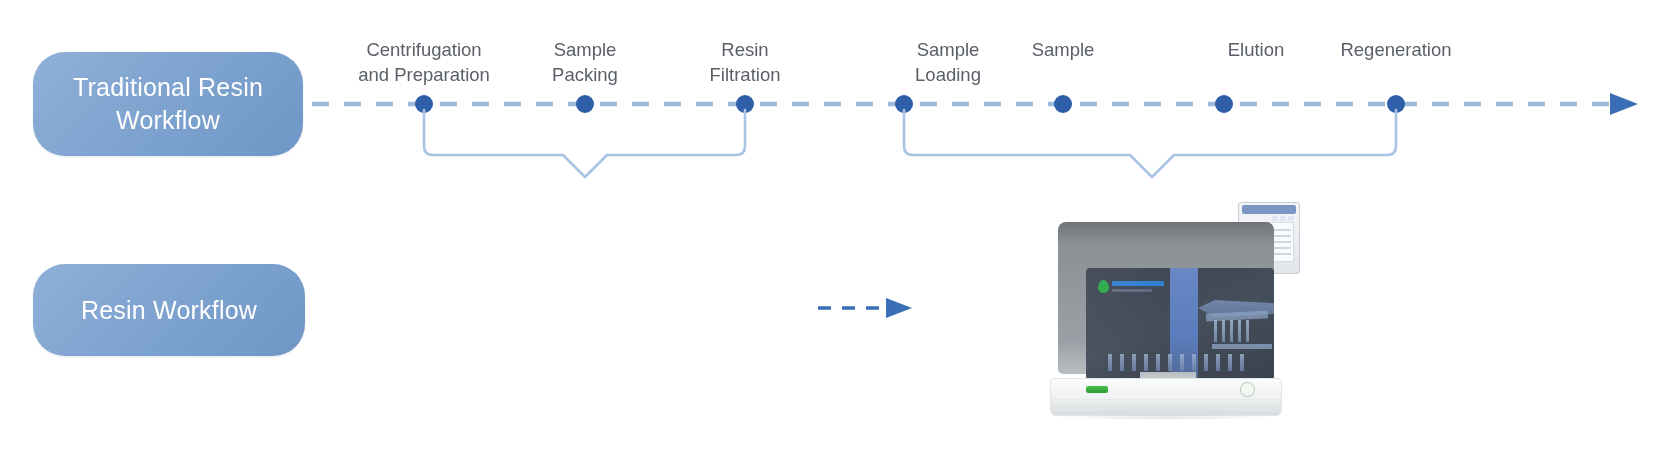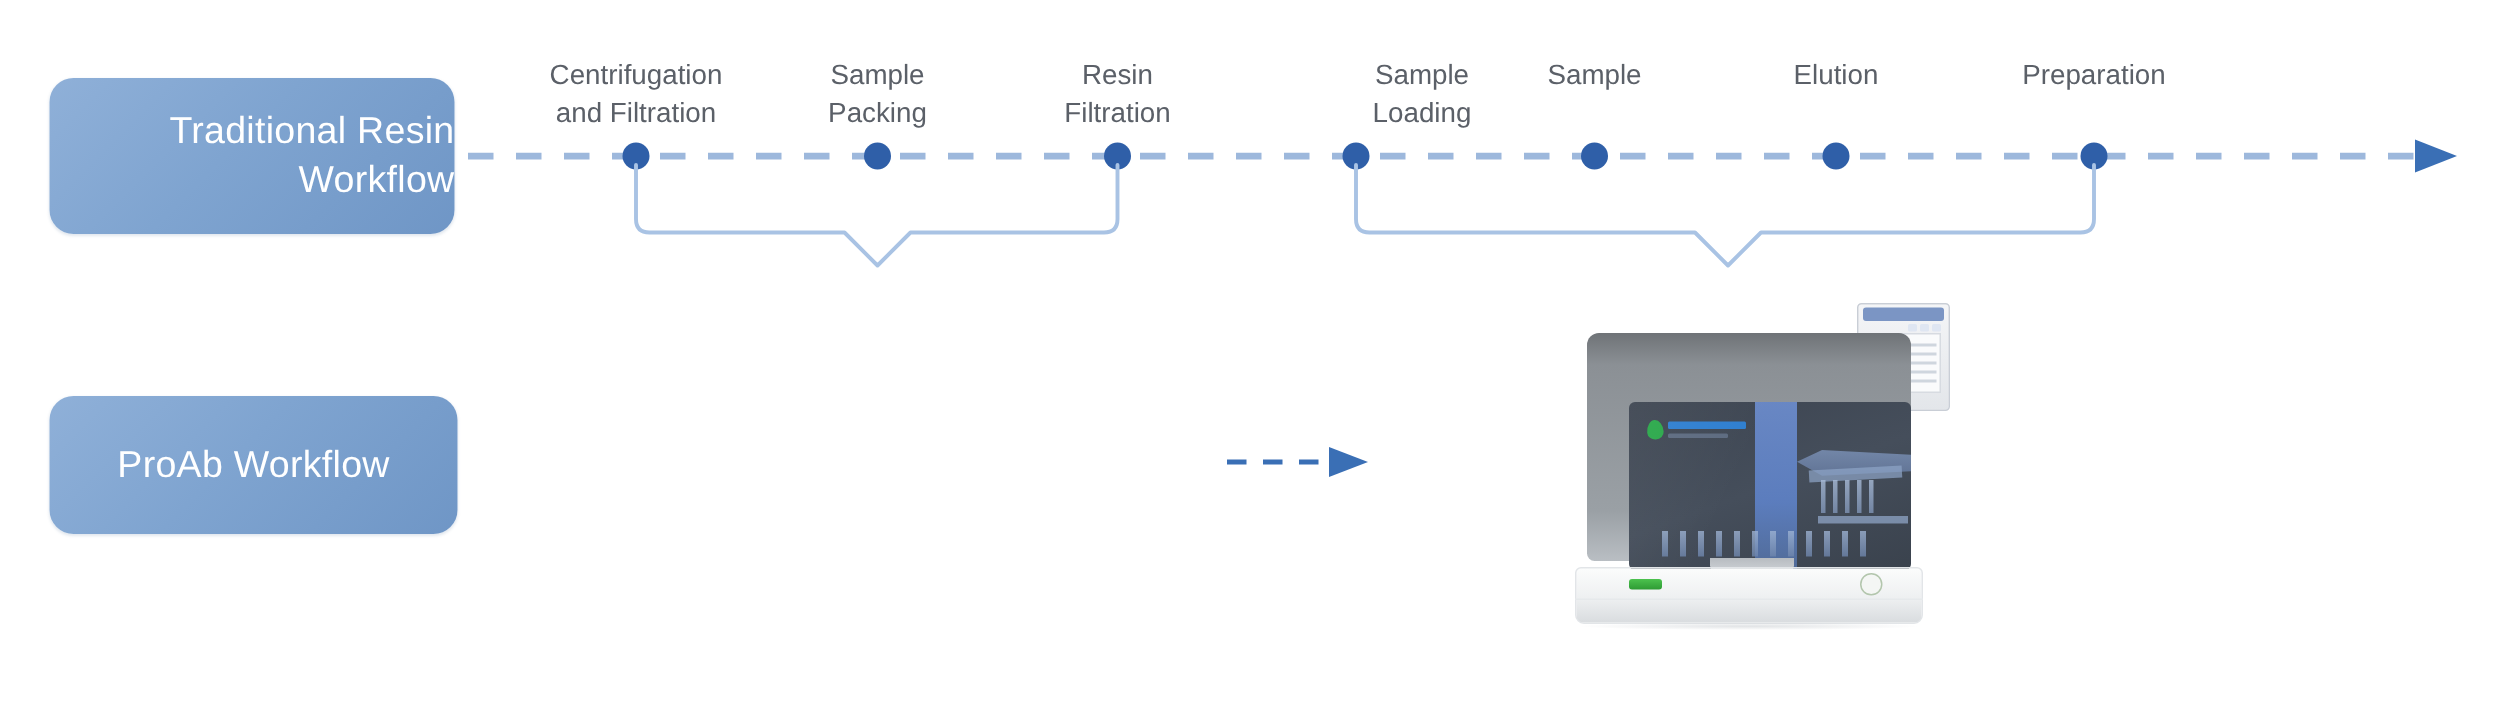--- a/index.html
+++ b/index.html
@@ -12,27 +12,27 @@
     position: relative;
     width: 1675px;
     height: 471px;
     background: #ffffff;
     overflow: hidden;
   }
 
   
   .pill {
     position: absolute;
-    border-radius: 16px;
+    border-radius: 32px;
     background: linear-gradient(135deg, #8fb0d8 0%, #7fa4d0 45%, #6f96c6 100%);
     color: #ffffff;
     display: flex;
     align-items: center;
     justify-content: center;
-    text-align: right;
+    text-align: center;
     line-height: 1.32;
     font-weight: 400;
     letter-spacing: .2px;
     box-shadow: 0 1px 2px rgba(90,120,160,.18);
   }
   #pill-traditional {
     left: 33px; top: 52px; width: 270px; height: 104px;
     font-size: 25px;
   }
   #pill-proab {
@@ -213,50 +213,50 @@
 </head>
 <body>
 
 <div id="stage">
 
   <div id="pill-traditional" class="pill">Traditional Resin
 Workflow</div>
 
   <div id="step-labels">
       <div class="step-label" style="left: 424px;">Centrifugation
-and Filtration</div>
+and Preparation</div>
       <div class="step-label" style="left: 585px;">Sample
 Packing</div>
       <div class="step-label" style="left: 745px;">Resin
 Filtration</div>
       <div class="step-label" style="left: 948px;">Sample
 Loading</div>
       <div class="step-label" style="left: 1063px;">Sample</div>
-      <div class="step-label" style="left: 1224px;">Elution</div>
-      <div class="step-label" style="left: 1396px;">Preparation</div>
+      <div class="step-label" style="left: 1256px;">Elution</div>
+      <div class="step-label" style="left: 1396px;">Regeneration</div>
     </div>
 
   <svg id="timeline-svg" viewBox="0 0 1675 471">
       <line x1="312" y1="104" x2="1616" y2="104" stroke="#9db8dc" stroke-width="4.5" stroke-dasharray="17 15" stroke-linecap="butt"></line>
       <circle cx="424" cy="104" r="9" fill="#2f5fa8"></circle>
       <circle cx="585" cy="104" r="9" fill="#2f5fa8"></circle>
       <circle cx="745" cy="104" r="9" fill="#2f5fa8"></circle>
       <circle cx="904" cy="104" r="9" fill="#2f5fa8"></circle>
       <circle cx="1063" cy="104" r="9" fill="#2f5fa8"></circle>
       <circle cx="1224" cy="104" r="9" fill="#2f5fa8"></circle>
       <circle cx="1396" cy="104" r="9" fill="#2f5fa8"></circle>
       <path d="M 1610 93 L 1638 104 L 1610 115 Z" fill="#3a6fb5"></path>
     </svg>
 
   <svg id="brackets-svg" viewBox="0 0 1675 471">
       <path d="M 424 110 L 424 146 Q 424 155 433 155 L 563 155 L 585 177 L 607 155 L 736 155 Q 745 155 745 146 L 745 110" fill="none" stroke="#a9c3e4" stroke-width="2.6" stroke-linejoin="round" stroke-linecap="round"></path>
       <path d="M 904 110 L 904 146 Q 904 155 913 155 L 1130 155 L 1152 177 L 1174 155 L 1387 155 Q 1396 155 1396 146 L 1396 110" fill="none" stroke="#a9c3e4" stroke-width="2.6" stroke-linejoin="round" stroke-linecap="round"></path>
     </svg>
 
-  <div id="pill-proab" class="pill">ProAb Workflow</div>
+  <div id="pill-proab" class="pill">Resin Workflow</div>
 
 
   <svg id="proab-arrow-svg" viewBox="0 0 1675 471">
       <line x1="818" y1="308" x2="888" y2="308" stroke="#3a6fb5" stroke-width="3.4" stroke-dasharray="13 11" stroke-linecap="butt"></line>
       <path d="M 886 298 L 912 308 L 886 318 Z" fill="#3a6fb5"></path>
     </svg>
 
   <div id="instrument">
 
     <div class="ins" id="ins-side-module"></div>

